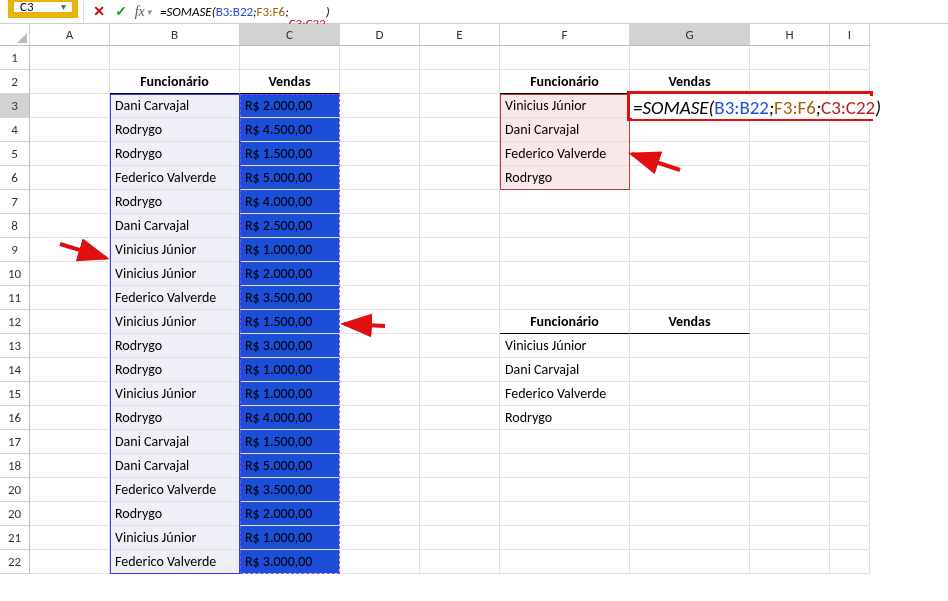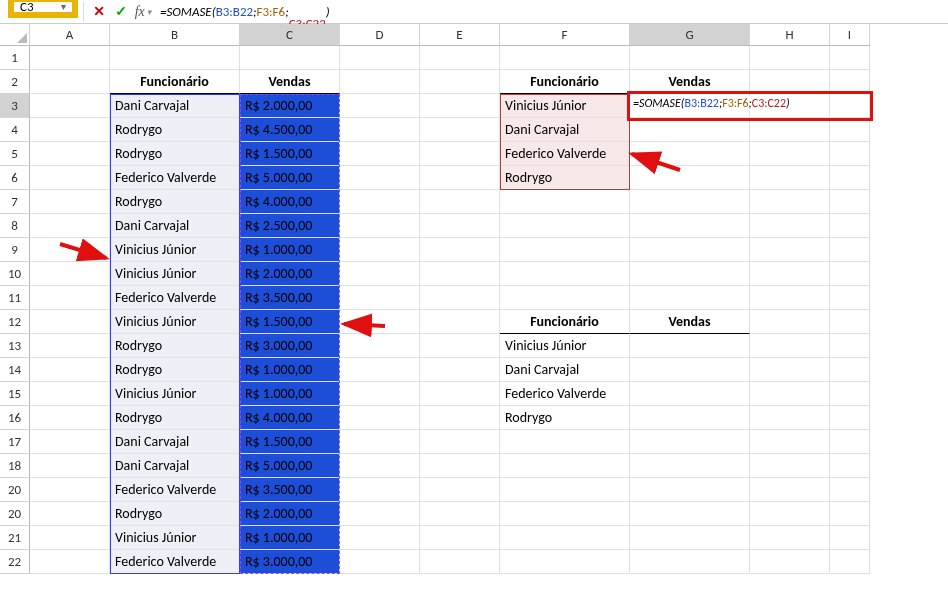--- a/index.html
+++ b/index.html
@@ -132,21 +132,21 @@
   .selection-g3 { position:absolute; border: 3px solid #e01010; pointer-events:none; }
   .tok-fn { color: #000; font-style: italic; }
   .tok-b { color: #1d4ed8; }
   .tok-f { color: #a16207; }
   .tok-c { color: #b91c1c; margin-top: 24px; }
   .formula-in-cell {
     position: absolute;
     left: 2px;
     top: 2px;
     white-space: nowrap;
-    font-size: 12px;
+    font-size: 19px;
     background: #fff;
     z-index: 50;
     padding: 0 1px;
   }
   .arrow {
     position: absolute;
     z-index: 100;
     pointer-events: none;
   }
   .arrow svg { display:block; }

